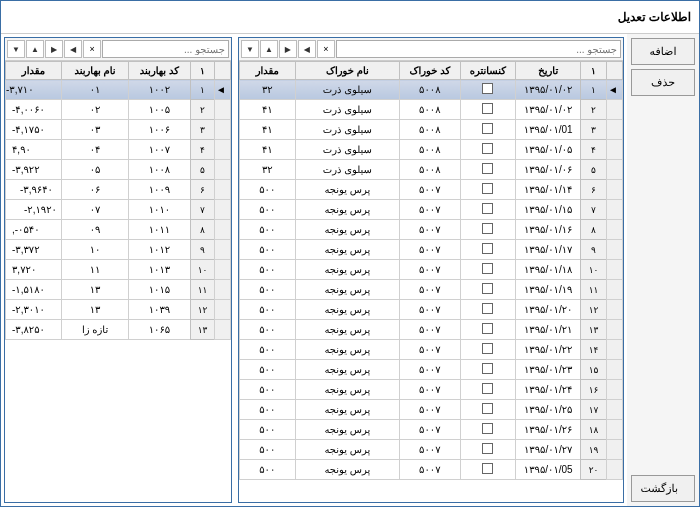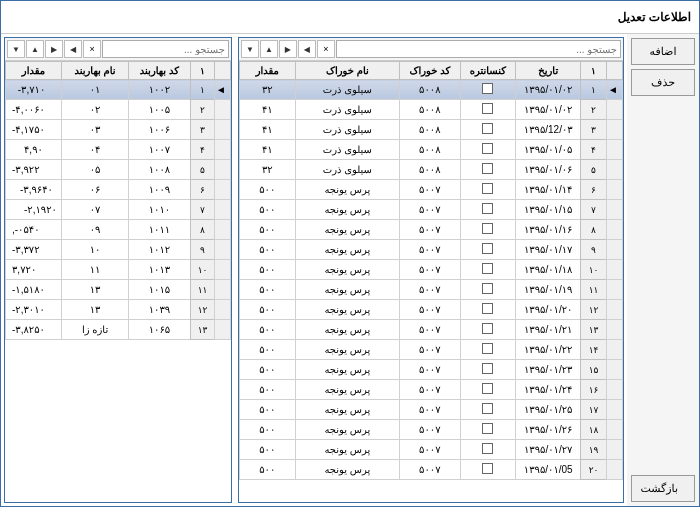--- a/index.html
+++ b/index.html
@@ -110,21 +110,21 @@
                 <td class="row-hdr">۲</td>
                 <td class="col-date">۱۳۹۵/۰۱/۰۲</td>
                 <td class="col-kons"><span class="chk"></span></td>
                 <td class="col-code">۵۰۰۸</td>
                 <td class="col-name">سیلوی ذرت</td>
                 <td class="col-qty">۴۱</td>
               </tr>
               <tr>
                 <td class="row-ind"></td>
                 <td class="row-hdr">۳</td>
-                <td class="col-date">۱۳۹۵/12/۰۳</td>
+                <td class="col-date">۱۳۹۵/۰۱/01</td>
                 <td class="col-kons"><span class="chk"></span></td>
                 <td class="col-code">۵۰۰۸</td>
                 <td class="col-name">سیلوی ذرت</td>
                 <td class="col-qty">۴۱</td>
               </tr>
               <tr>
                 <td class="row-ind"></td>
                 <td class="row-hdr">۴</td>
                 <td class="col-date">۱۳۹۵/۰۱/۰۵</td>
                 <td class="col-kons"><span class="chk"></span></td>
@@ -308,42 +308,42 @@
               <th class="col-bname">نام بهاربند</th>
               <th class="col-bqty">مقدار</th>
             </tr>
           </thead>
           <tbody id="left-tbody">
               <tr class="selected">
                 <td class="row-ind">◄</td>
                 <td class="row-hdr">۱</td>
                 <td class="col-bcode">۱۰۰۲</td>
                 <td class="col-bname">۰۱</td>
-                <td class="col-bqty" style="text-align:center;padding-left:0;">۳,۷۱۰-</td>
+                <td class="col-bqty" style="text-align:left;padding-left:0;">۳,۷۱۰-</td>
               </tr>
               <tr>
                 <td class="row-ind"></td>
                 <td class="row-hdr">۲</td>
                 <td class="col-bcode">۱۰۰۵</td>
                 <td class="col-bname">۰۲</td>
                 <td class="col-bqty" style="text-align:left;padding-left:6px;">۴,۰۰۶۰-</td>
               </tr>
               <tr>
                 <td class="row-ind"></td>
                 <td class="row-hdr">۳</td>
                 <td class="col-bcode">۱۰۰۶</td>
                 <td class="col-bname">۰۳</td>
                 <td class="col-bqty" style="text-align:left;padding-left:6px;">۴,۱۷۵۰-</td>
               </tr>
               <tr>
                 <td class="row-ind"></td>
                 <td class="row-hdr">۴</td>
                 <td class="col-bcode">۱۰۰۷</td>
                 <td class="col-bname">۰۴</td>
-                <td class="col-bqty" style="text-align:left;padding-left:18px;">۴,۹۰</td>
+                <td class="col-bqty" style="text-align:left;padding-left:6px;">۴,۹۰</td>
               </tr>
               <tr>
                 <td class="row-ind"></td>
                 <td class="row-hdr">۵</td>
                 <td class="col-bcode">۱۰۰۸</td>
                 <td class="col-bname">۰۵</td>
                 <td class="col-bqty" style="text-align:left;padding-left:6px;">۳,۹۲۲-</td>
               </tr>
               <tr>
                 <td class="row-ind"></td>

